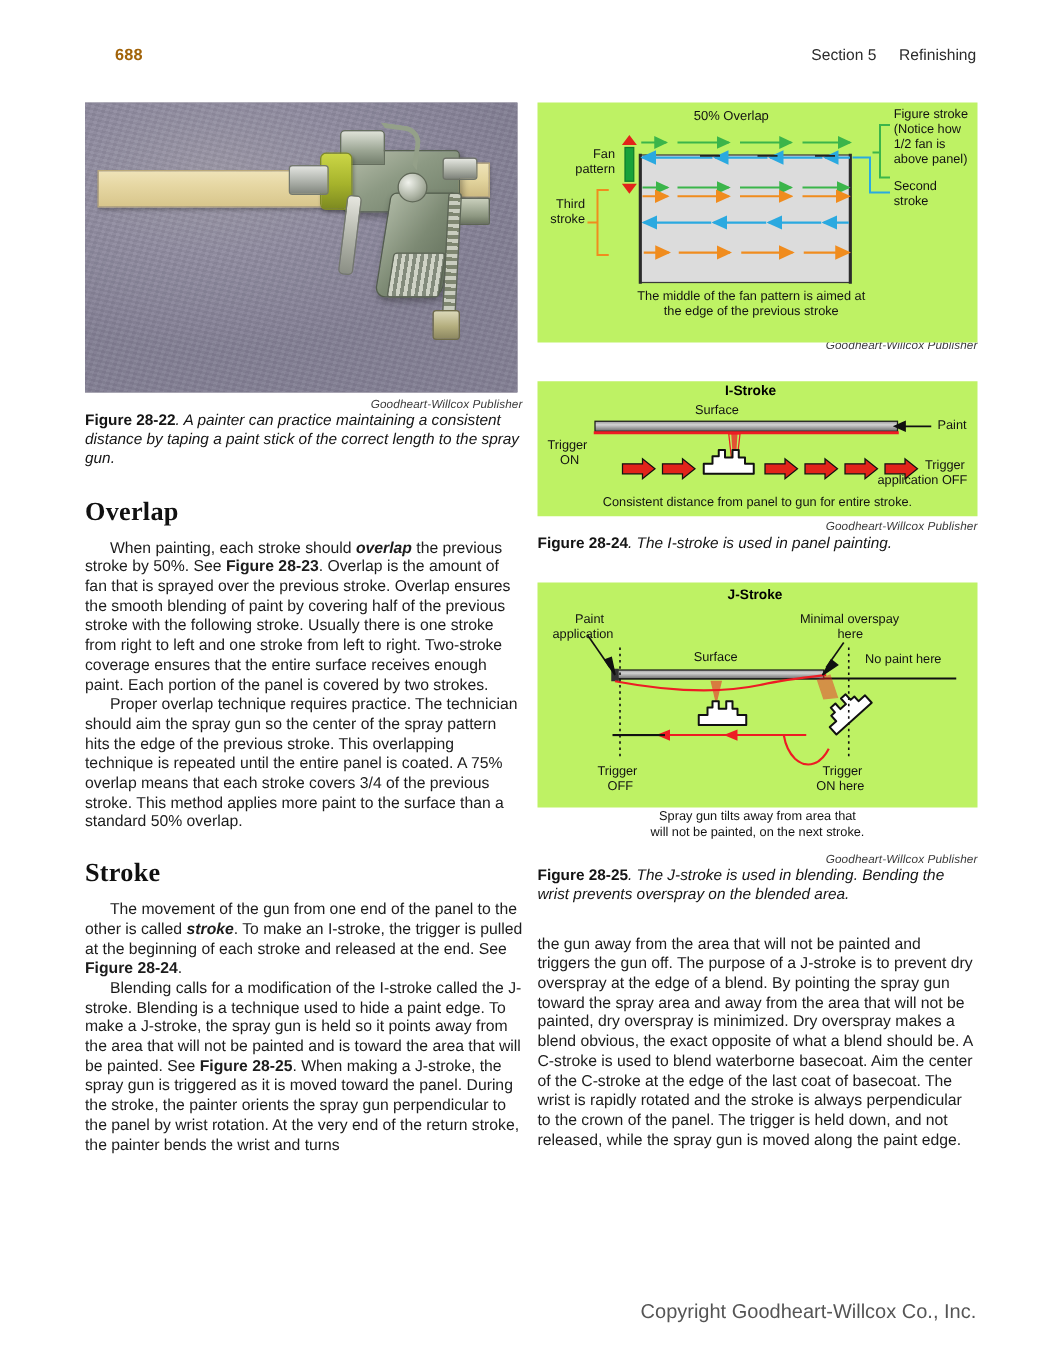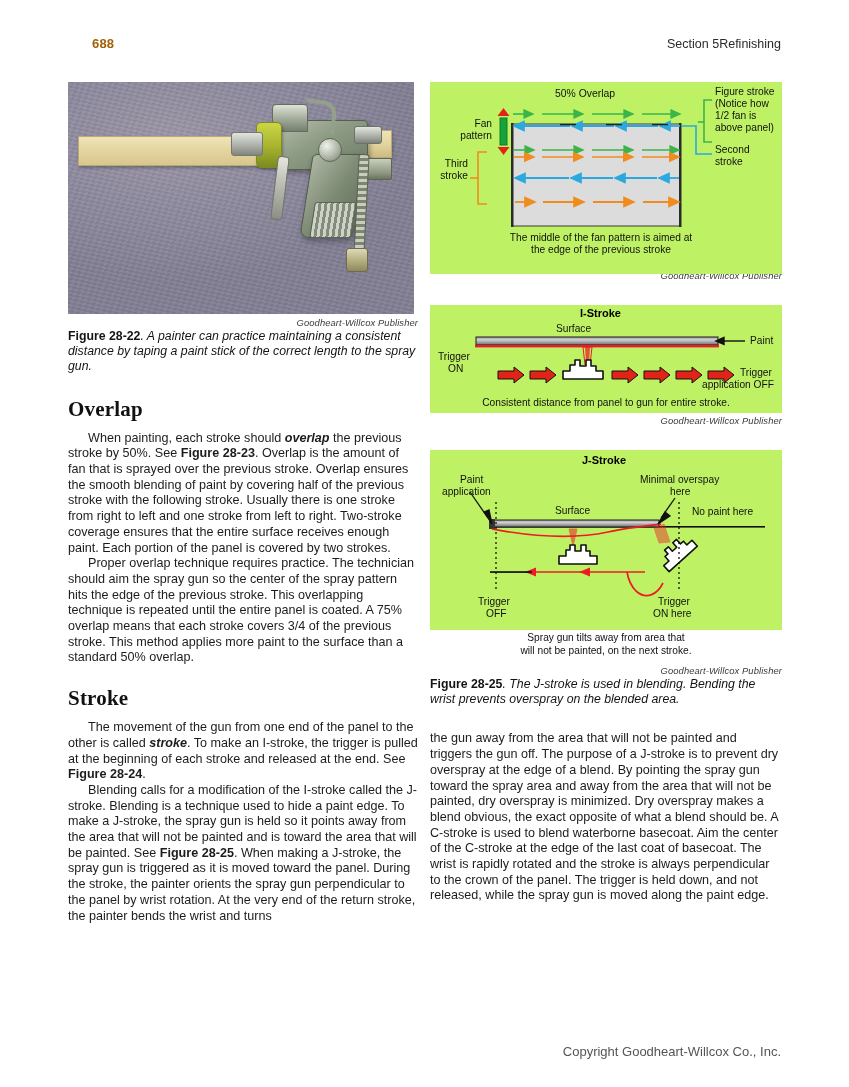--- a/index.html
+++ b/index.html
@@ -42,21 +42,21 @@
     margin-left: 24px;
   }
   .runhead-right {
     position: absolute;
     right: 0;
     top: 1px;
     font-size: 12.5px;
     color: #2b2b2b;
     white-space: nowrap;
   }
-  .runhead-right .sec { }
+  .runhead-right .sec { margin-right: 18px; }
 
   
   .col-left {
     position: absolute;
     left: 68px;
     top: 82px;
     width: 350px;
   }
   .col-right {
     position: absolute;
@@ -291,21 +291,21 @@
   
   #fig24 { height: 108px; }
 
   
   #fig25 { height: 180px; }
 
   .copyright {
     position: absolute;
     right: 68px;
     bottom: 28px;
-    font-size: 13px;
+    font-size: 16px;
     color: #555;
     white-space: nowrap;
   }
 </style>
 </head>
 <body>
 
 <div class="page">
 
   <div class="runhead">
@@ -498,20 +498,21 @@
       <div class="dlabel" style="left:126px;top:18px">Surface</div>
       <div class="dlabel" style="left:320px;top:30px">Paint</div>
       <div class="dlabel" style="left:8px;top:46px">Trigger</div>
       <div class="dlabel" style="left:18px;top:58px">ON</div>
       <div class="dlabel" style="left:310px;top:62px">Trigger</div>
       <div class="dlabel" style="left:272px;top:74px">application OFF</div>
       <div class="dcenter" style="left:26px;top:92px;width:300px">Consistent distance from panel to gun for entire stroke.</div>
     </div>
 
     <div class="credit" style="margin-top:2px">Goodheart-Willcox Publisher</div>
+    <div class="figcap"><b>Figure 28-24</b><span>. The I-stroke is used in panel painting.</span></div>
 
     <div class="diagram" id="fig25" style="margin-top:24px">
       <svg width="352" height="180" viewBox="0 0 352 180" style="position:absolute;left:0;top:0">
         <defs>
           <linearGradient id="surfg2" x1="0" y1="0" x2="0" y2="1">
             <stop offset="0%" stop-color="#9a9a9a"></stop>
             <stop offset="35%" stop-color="#d2d2d2"></stop>
             <stop offset="100%" stop-color="#6d6d6d"></stop>
           </linearGradient>
         </defs>

